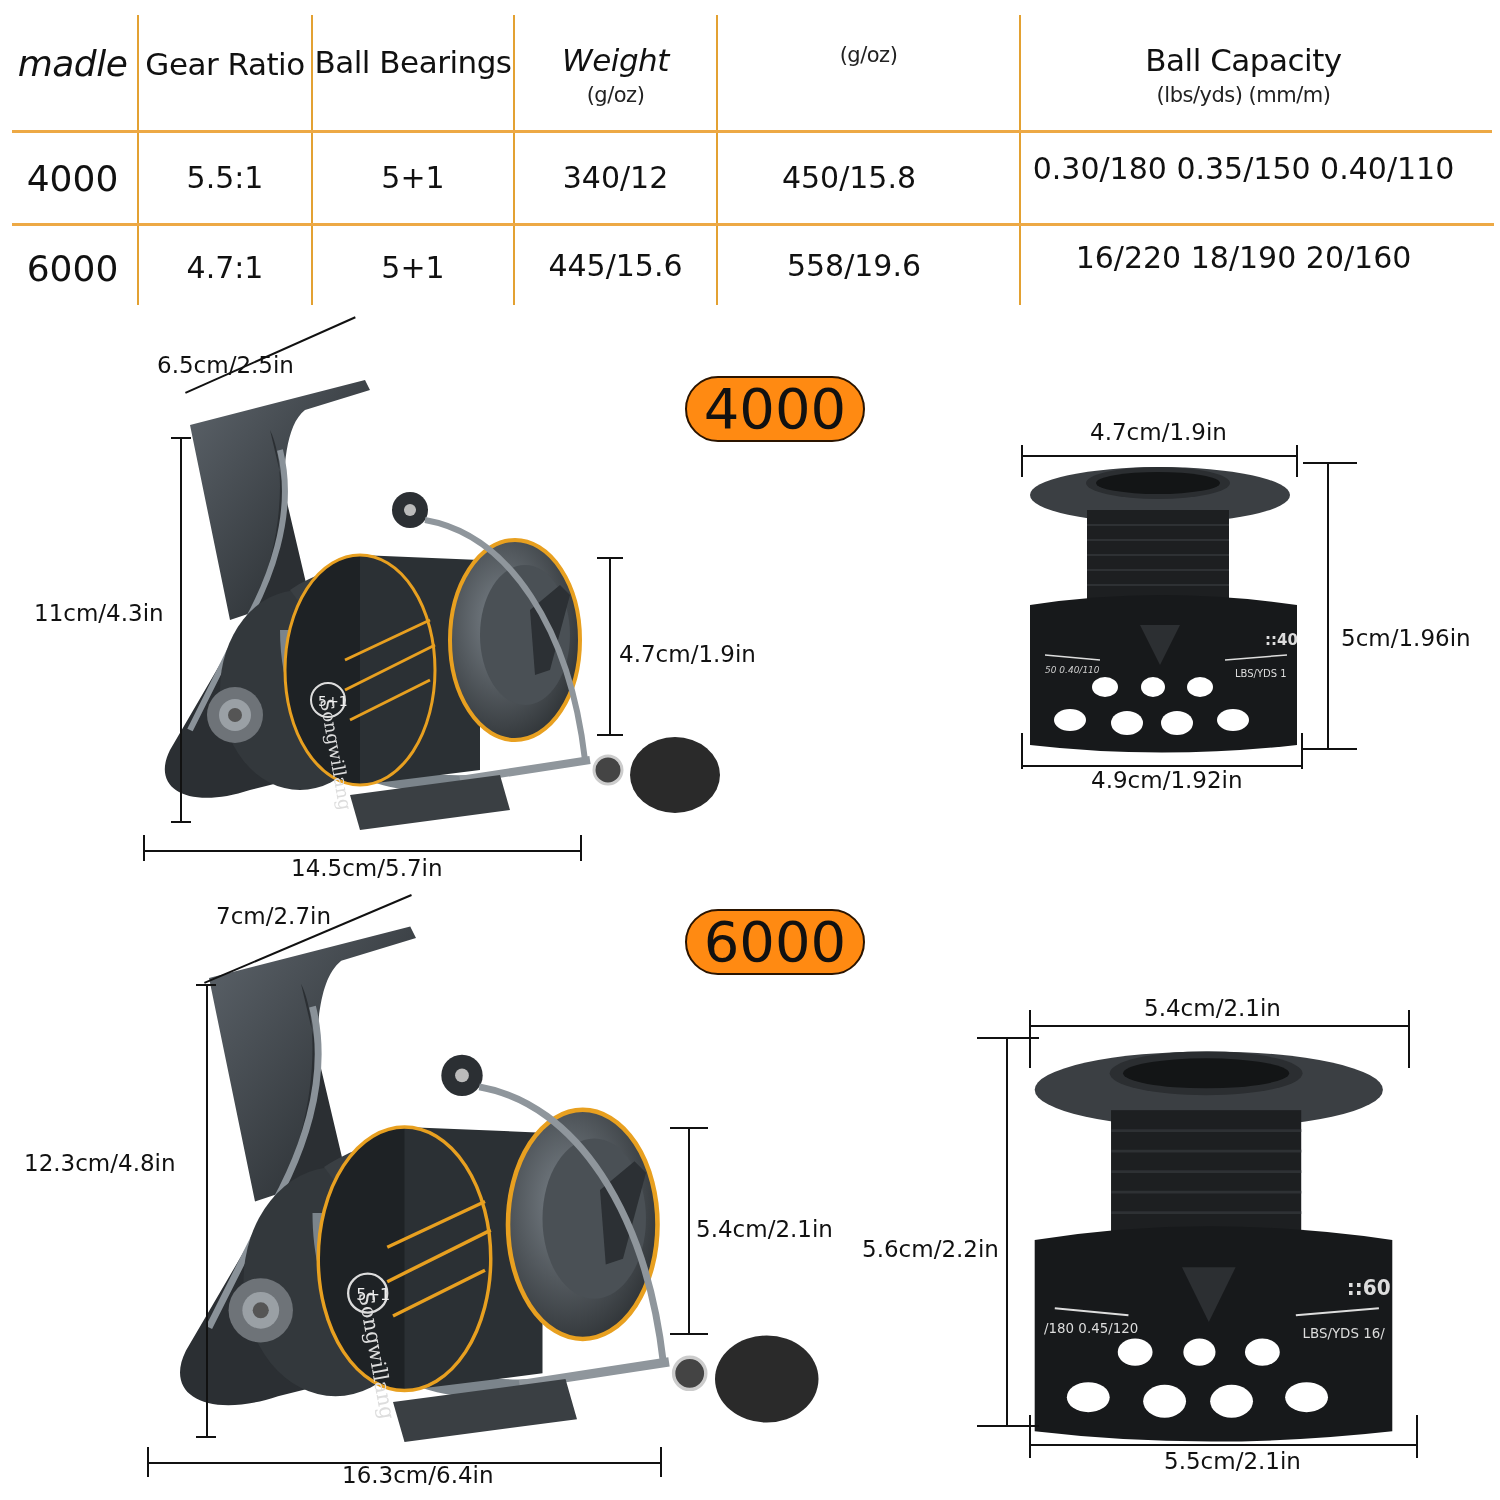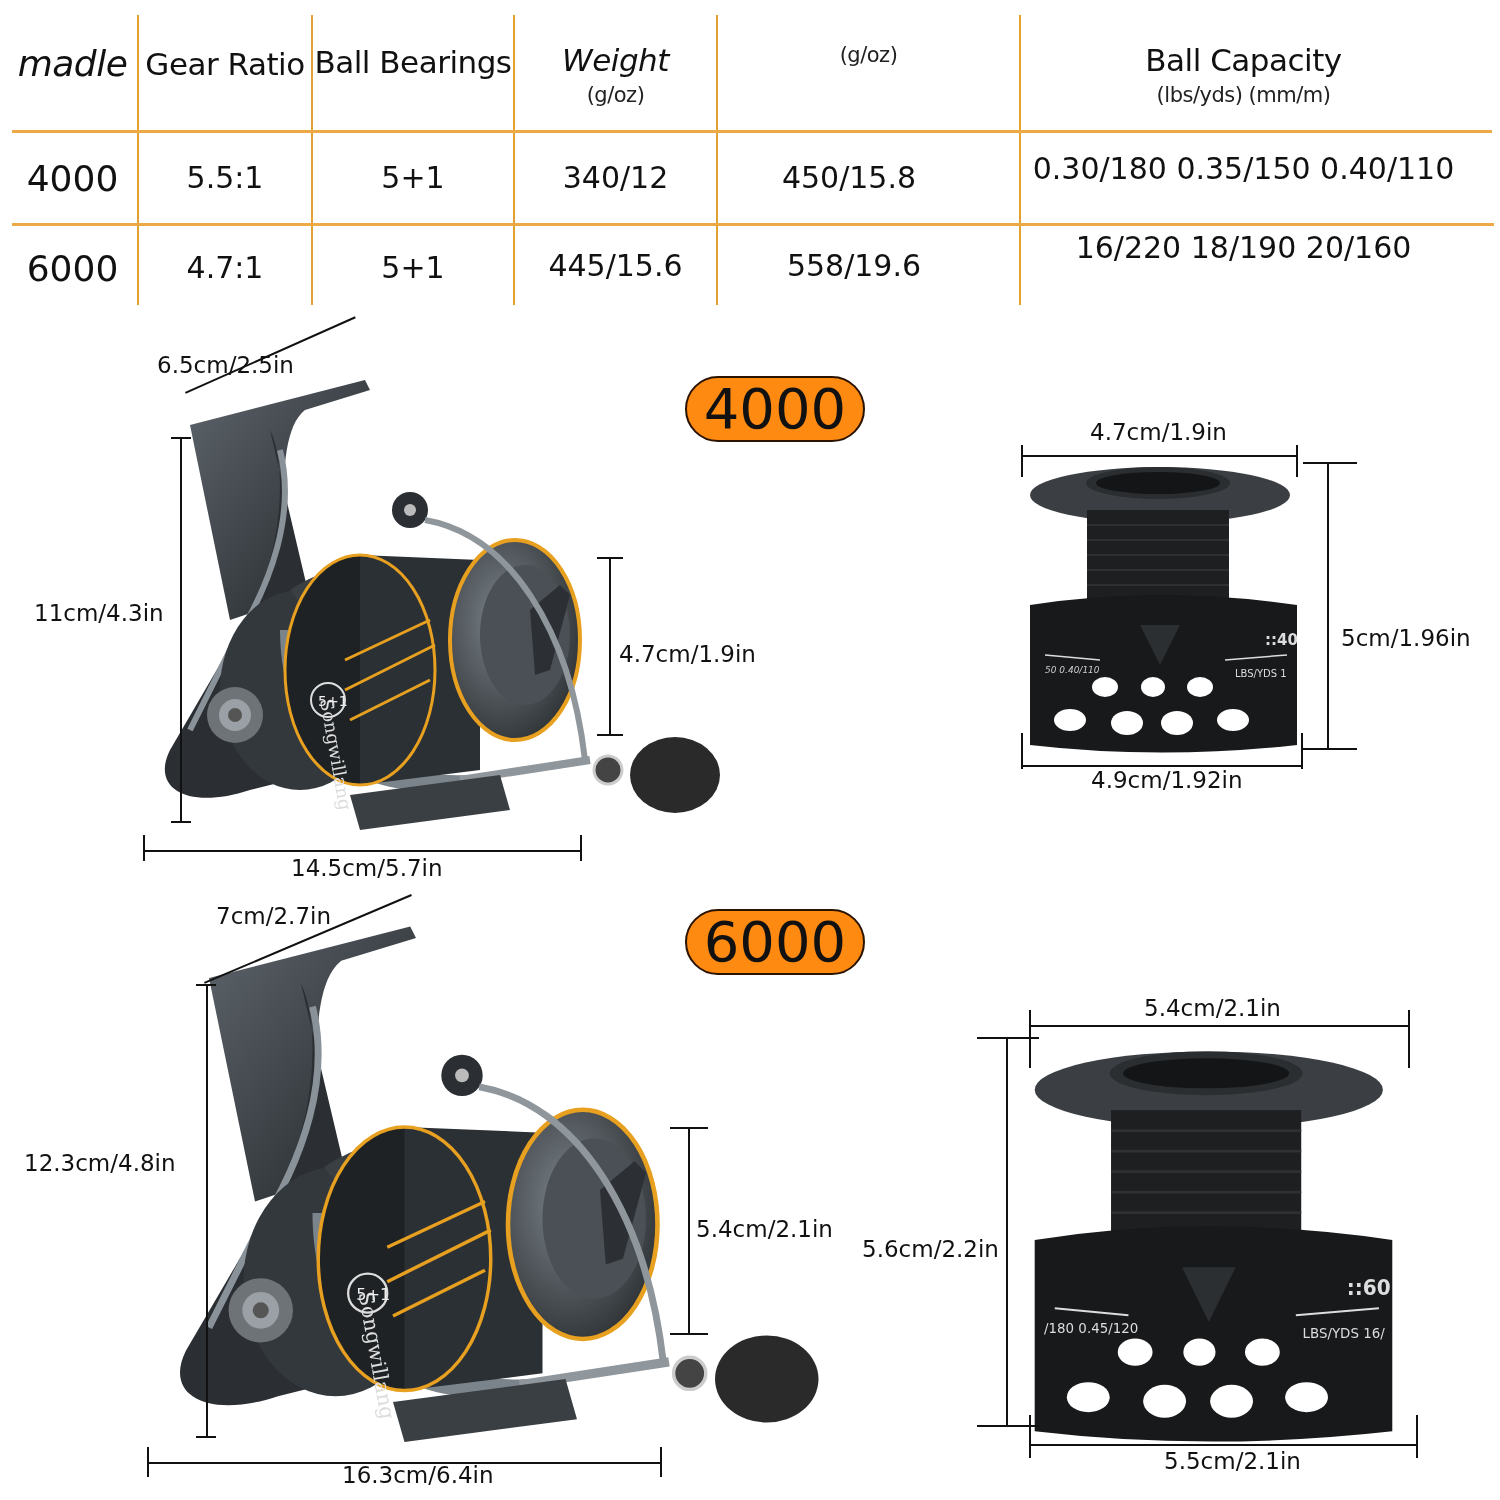--- a/index.html
+++ b/index.html
@@ -65,21 +65,21 @@
       <div style="margin-top:12px;">0.30/180 0.35/150 0.40/110</div>
     </div>
   </div>
 
   <div>
     <div class="td model" style="left:10px;top:248px;width:125px;">6000</div>
     <div class="td" style="left:139px;top:250px;width:172px;">4.7:1</div>
     <div class="td" style="left:313px;top:250px;width:200px;">5+1</div>
     <div class="td" style="left:515px;top:248px;width:201px;">445/15.6</div>
     <div class="td" style="left:718px;top:248px;width:272px;">558/19.6</div>
-    <div class="td cap" style="left:1021px;top:230px;width:445px;line-height:36px;">
+    <div class="td cap" style="left:1021px;top:240px;width:445px;line-height:36px;">
       <div>16/220 18/190 20/160</div>
     </div>
   </div>
 </div>
 
 <div>
   <div class="badge" style="left:685px;top:376px;width:176px;height:62px;">4000</div>
 
   <svg class="abs" style="left:130px;top:370px;" width="600" height="480" viewBox="0 0 600 480">
     <defs>

